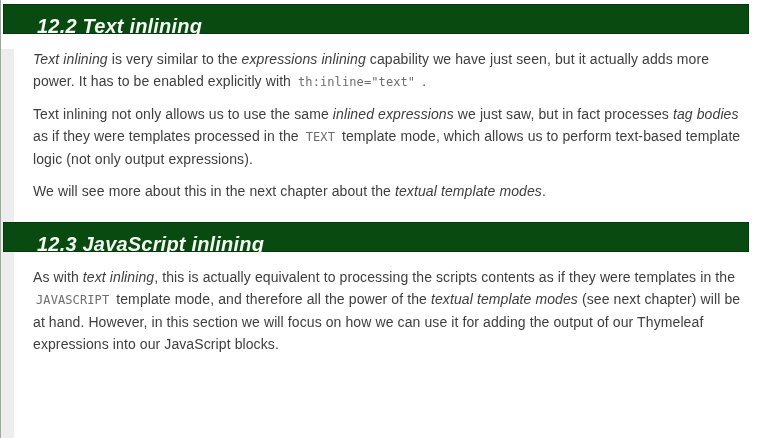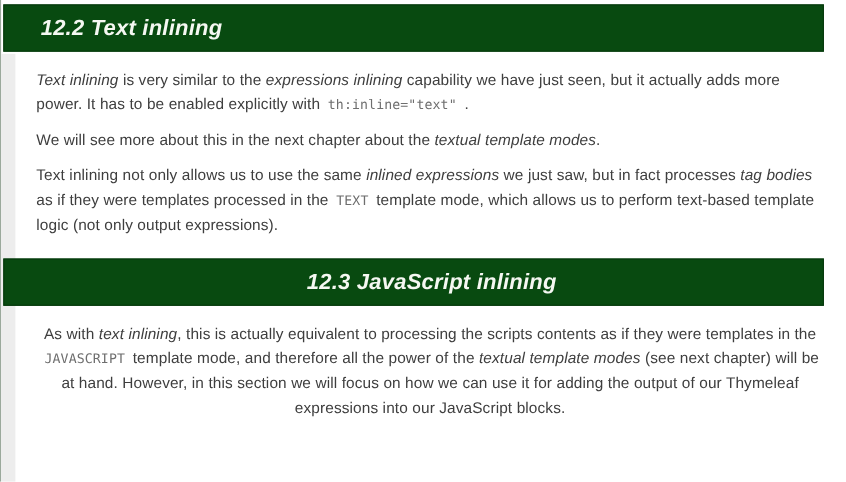--- a/index.html
+++ b/index.html
@@ -31,24 +31,24 @@
     background: var(--edge-line);
     opacity: 0.55;
   }
   .gutter {
     position: absolute;
     left: 1px; top: 49px; bottom: 0;
     width: 13px;
     background: var(--gutter);
   }
   main { position: relative; }
-  section + section { margin-top: 20px; text-align: center; }
+  section + section { margin-top: 20px; }
   h2 {
     margin: 0;
-    height: 43px;
+    height: 30px;
     line-height: 43px;
     background: var(--heading-bg);
     border: 1px solid var(--heading-border);
     color: var(--heading-text);
     font-style: italic;
     font-weight: bold;
     font-size: 20px;
     letter-spacing: 0.2px;
     padding: 0 0 0 33px;
   }
@@ -71,22 +71,22 @@
 <body>
 
 <div class="edge-line"></div>
 <div class="gutter"></div>
 
 <main>
     <section>
       <h2>12.2 Text inlining</h2>
       <div class="section-body">
         <p><em>Text inlining</em> is very similar to the <em>expressions inlining</em> capability we have just seen, but it actually adds more power. It has to be enabled explicitly with <code>th:inline="text"</code> .</p>
+        <p>Text inlining not only allows us to use the same <em>inlined expressions</em> we just saw, but in fact processes <em>tag bodies</em> as if they were templates processed in the <code>TEXT</code> template mode, which allows us to perform text-based template logic (not only output expressions).</p>
         <p>We will see more about this in the next chapter about the <em>textual template modes</em>.</p>
-        <p>Text inlining not only allows us to use the same <em>inlined expressions</em> we just saw, but in fact processes <em>tag bodies</em> as if they were templates processed in the <code>TEXT</code> template mode, which allows us to perform text-based template logic (not only output expressions).</p>
       </div>
     </section>
     <section>
       <h2>12.3 JavaScript inlining</h2>
       <div class="section-body">
         <p>As with <em>text inlining</em>, this is actually equivalent to processing the scripts contents as if they were templates in the <code>JAVASCRIPT</code> template mode, and therefore all the power of the <em>textual template modes</em> (see next chapter) will be at hand. However, in this section we will focus on how we can use it for adding the output of our Thymeleaf expressions into our JavaScript blocks.</p>
       </div>
     </section>
   </main>
 

